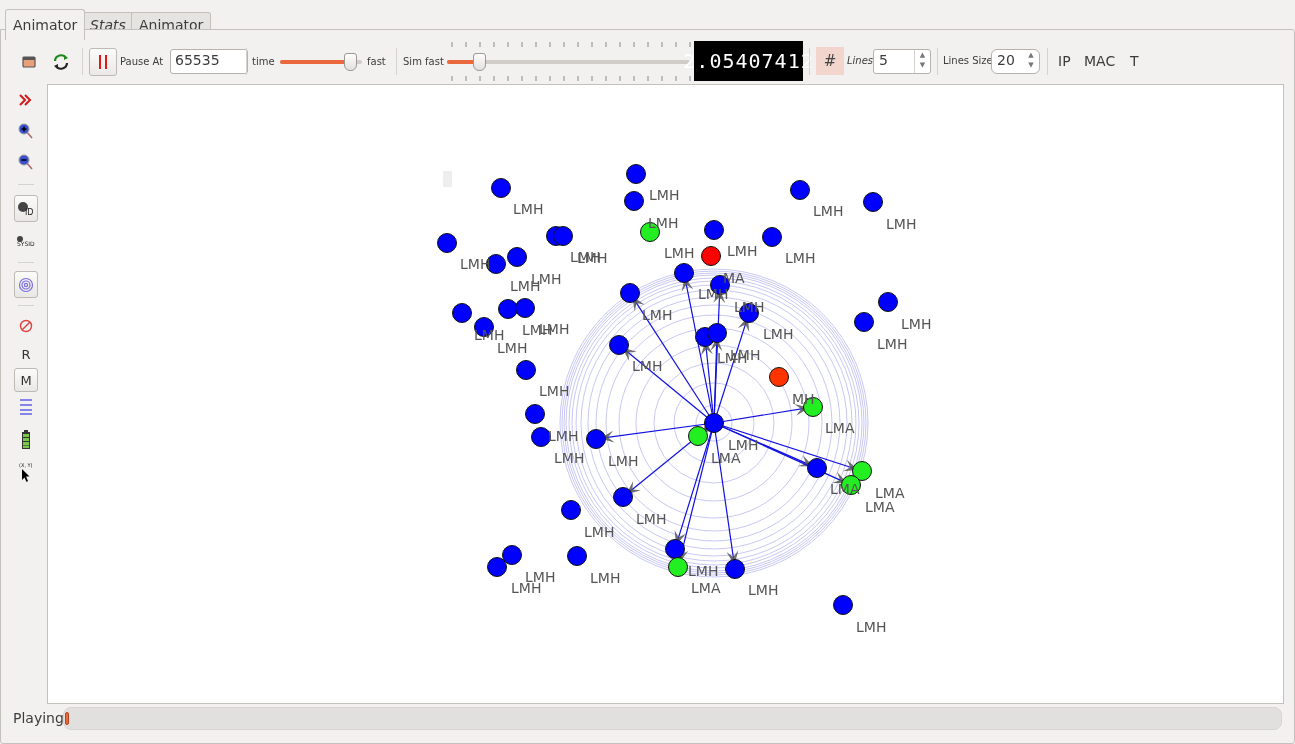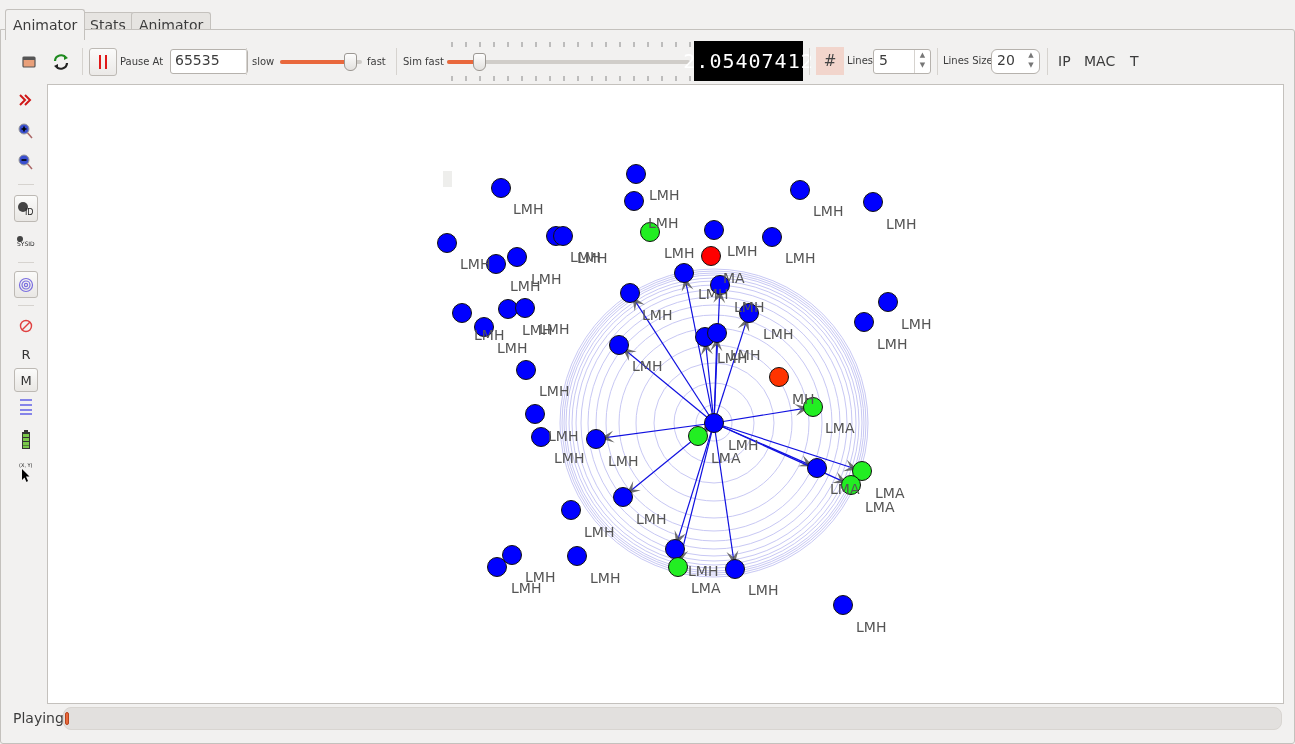--- a/index.html
+++ b/index.html
@@ -69,21 +69,21 @@
     border: 1px solid #d8d5d1; border-radius: 8px; background: #e2e0de;
   }
   .progress .bar { position: absolute; left: 1px; top: 4px; width: 4px; height: 13px; border-radius: 2px; background: #e9683c; border: 1px solid #b8451e; }
   svg text { font-family: "DejaVu Sans", sans-serif; }
 </style>
 </head>
 <body>
 
 <div class="tabbar">
   <div class="tab active" style="left:1px;">Animator</div>
-  <div class="tab" style="left:78px;">Stats</div>
+  <div class="tab" style="left:78px;font-style:italic;">Stats</div>
   <div class="tab" style="left:127px;">Animator</div>
 </div>
 
 <div class="panel"></div>
 
 <div class="toolbar">
   <div class="tb" style="left:15px;">
     <div class="iconbtn">
       <svg width="16" height="14" viewBox="0 0 16 14">
           <rect x="2" y="2" width="12" height="10" rx="1" fill="#e9a07a" stroke="#555" stroke-width="1.2"></rect>
@@ -108,21 +108,21 @@
           <rect x="2" y="1" width="2" height="14" fill="#e01818"></rect>
           <rect x="8" y="1" width="2" height="14" fill="#e01818"></rect>
         </svg>
     </div>
   </div>
   <div class="tb small" style="left:120px;">Pause At</div>
   <div class="tb" style="left:162px;padding-left:8px;">
     <div class="input" style="width:78px;">65535</div>
   </div>
   <div class="sep" style="left:246px;"></div>
-  <div class="tb small" style="left:252px;">slow</div>
+  <div class="tb small" style="left:252px;">time</div>
   <div style="position:absolute; left:280px; top:0; width:82px; height:33px;">
     <div class="slider-track" style="left:0; top:15px; width:82px;"></div>
     <div class="slider-fill" style="left:0; top:15px; width:70px;"></div>
     <div class="slider-handle" style="left:64px; top:8px;"></div>
   </div>
   <div class="tb small" style="left:367px;">fast</div>
   <div class="sep" style="left:396px;"></div>
   <div class="tb small" style="left:403px;">Sim fast</div>
   <div style="position:absolute; left:447px; top:-6px; width:245px; height:45px;">
     <svg width="245" height="45" style="position:absolute;left:0;top:0;">
@@ -170,21 +170,21 @@
     <div class="slider-handle" style="left:26px; top:14px;"></div>
   </div>
 </div>
 
 <div class="lcd">2.05407412</div>
 
 <div class="sep" style="left:809px; top:48px;"></div>
 <div style="position:absolute; left:816px; top:47px; width:28px; height:28px; background:#f2d5cc; display:flex; align-items:center; justify-content:center; font-size:15px; color:#444;">
   <span>#</span>
 </div>
-<div class="small" style="position:absolute; left:847px; top:55px;">Lines</div>
+<div class="small" style="position:absolute; left:847px; top:55px;font-style:italic;">Lines</div>
 <div class="spin" style="left:873px; top:49px; width:58px;">
   <span>5</span>
   <div class="arrows">▲<br>▼</div>
 </div>
 <div class="sep" style="left:937px; top:48px;"></div>
 <div class="small" style="position:absolute; left:943px; top:55px;">Lines Size</div>
 <div class="spin" style="left:991px; top:49px; width:49px; border-radius:6px;">
   <span>20</span>
   <div class="arrows" style="border-left:none;">▲<br>▼</div>
 </div>

